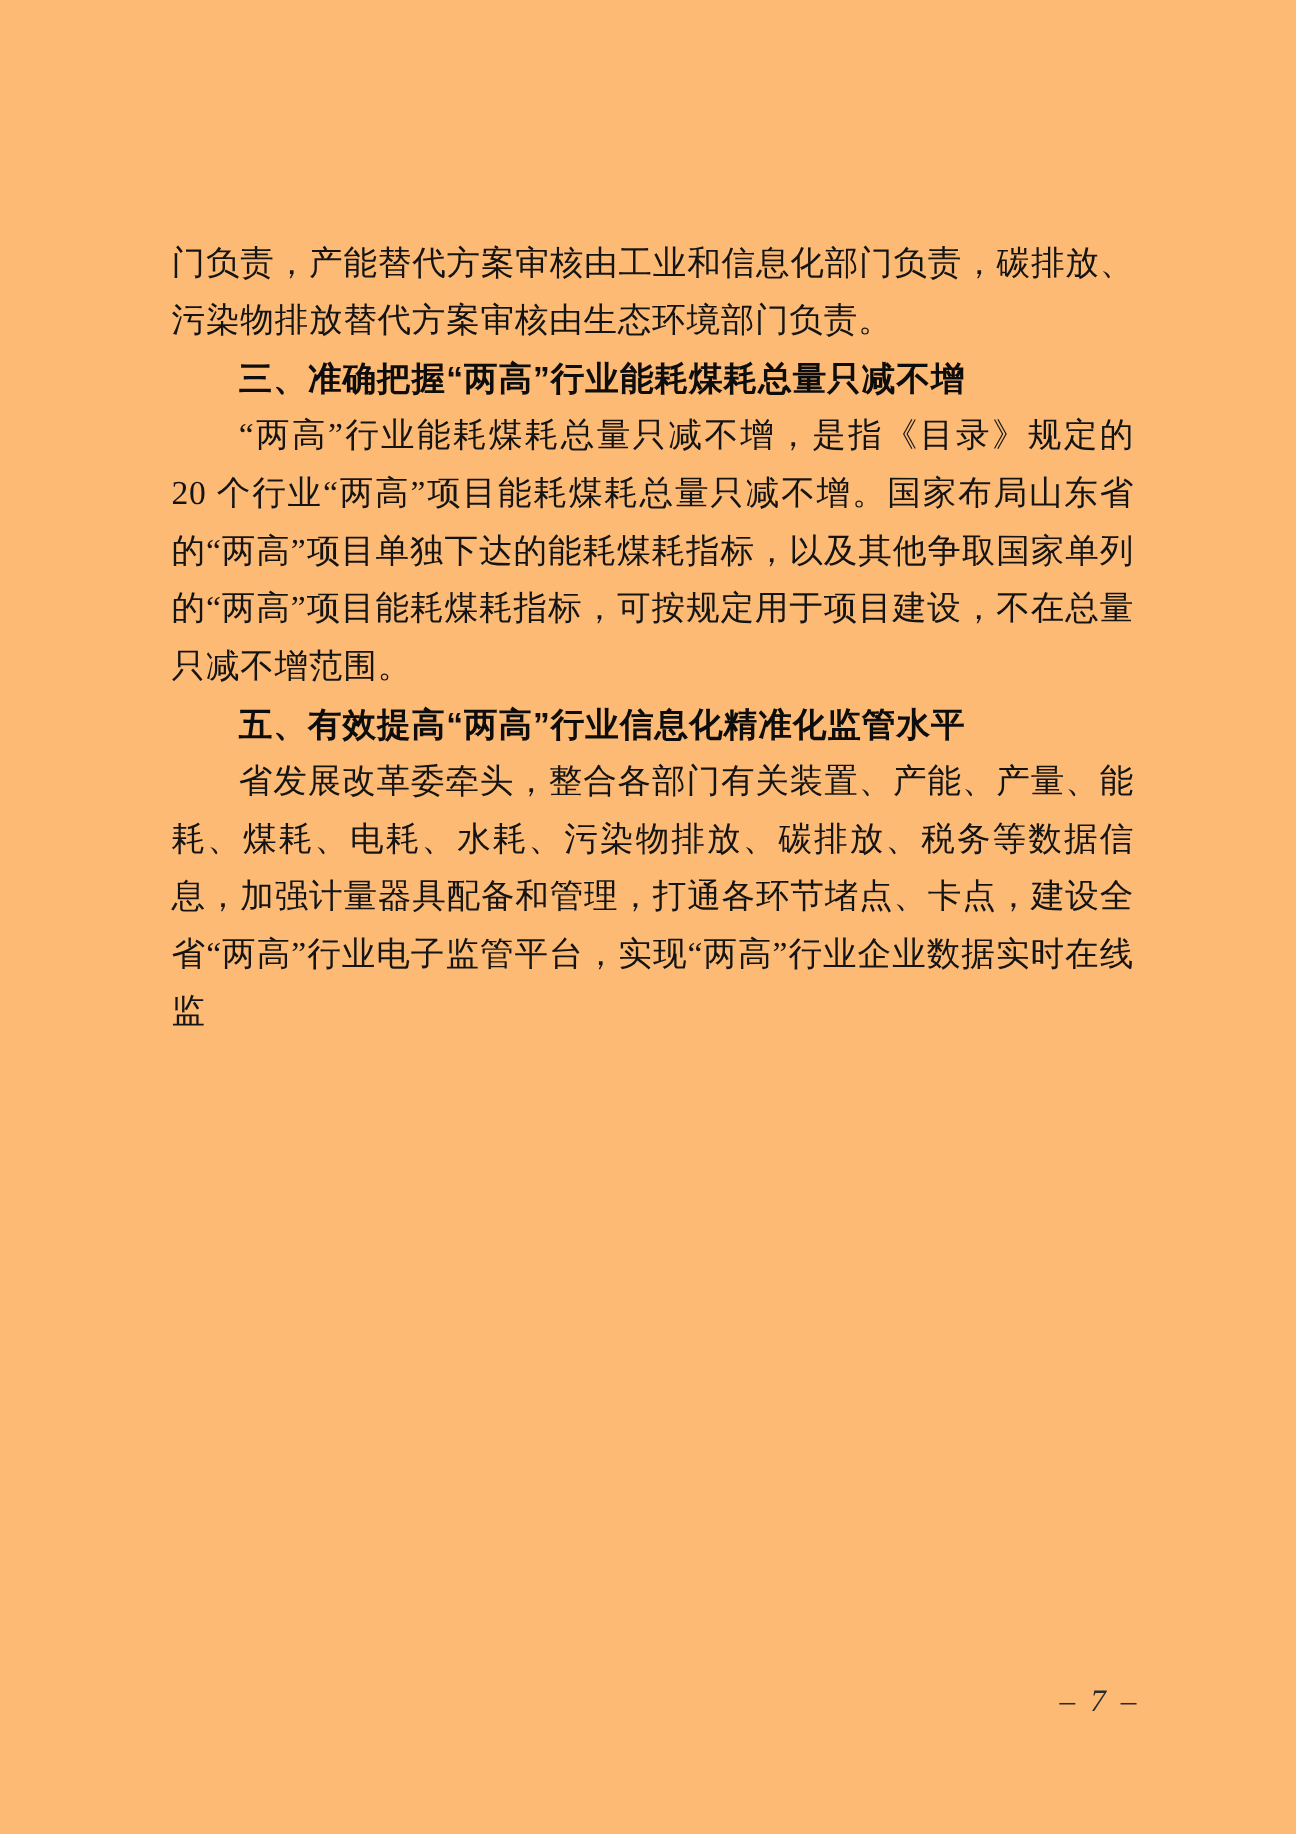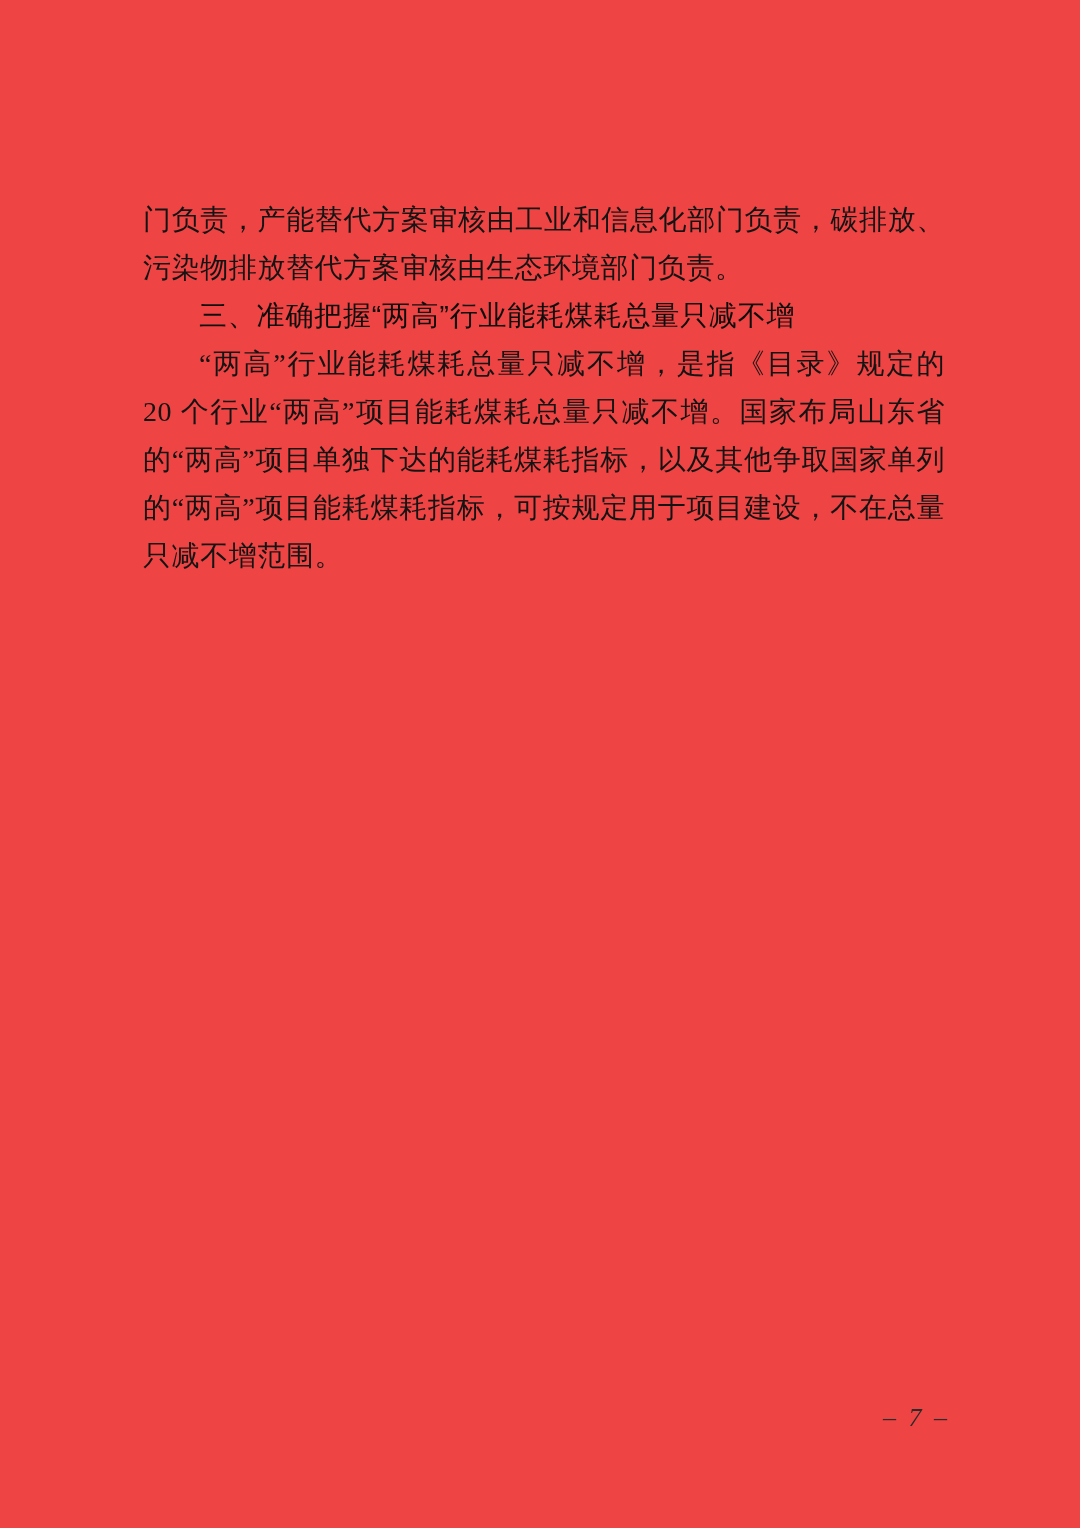--- a/index.html
+++ b/index.html
@@ -4,21 +4,21 @@
 <style>
   html, body {
     margin: 0;
     padding: 0;
     background: #ffffff;
   }
   .page {
     position: relative;
     width: 1080px;
     height: 1528px;
-    background: #ef4444;
+    background: #fdba74;
     overflow: hidden;
     font-family: "Liberation Serif", "DejaVu Serif", serif;
     color: #141414;
   }
   .textblock {
     position: absolute;
     left: 143px;
     top: 196px;
     width: 802px;
     font-size: 28px;
@@ -32,21 +32,21 @@
     padding: 0;
   }
   .para-continuation {
     text-indent: 0;
   }
   .para-body {
     text-indent: 2em;
   }
   .para-heading {
     text-indent: 2em;
-    font-weight: normal;
+    font-weight: bold;
     font-family: "Liberation Sans", "DejaVu Sans", sans-serif;
     letter-spacing: 0.8px;
     color: #0d0d0d;
   }
   .page-number {
     position: absolute;
     top: 1400px;
     right: 130px;
     font-size: 26px;
     line-height: 36px;
@@ -64,19 +64,21 @@
   <div class="textblock">
 
     <p class="para-continuation">门负责，产能替代方案审核由工业和信息化部门负责，碳排放、污染物排放替代方案审核由生态环境部门负责。</p>
 
     <p class="para-heading">三、准确把握“两高”行业能耗煤耗总量只减不增</p>
 
     <p class="para-body">“两高”行业能耗煤耗总量只减不增，是指《目录》规定的 20 个行业“两高”项目能耗煤耗总量只减不增。国家布局山东省的“两高”项目单独下达的能耗煤耗指标，以及其他争取国家单列的“两高”项目能耗煤耗指标，可按规定用于项目建设，不在总量只减不增范围。</p>
 
 
 
+    <p class="para-heading">五、有效提高“两高”行业信息化精准化监管水平</p>
 
+    <p class="para-body">省发展改革委牵头，整合各部门有关装置、产能、产量、能耗、煤耗、电耗、水耗、污染物排放、碳排放、税务等数据信息，加强计量器具配备和管理，打通各环节堵点、卡点，建设全省“两高”行业电子监管平台，实现“两高”行业企业数据实时在线监</p>
 
   </div>
 
   <div class="page-number">– 7 –</div>
 
 </div>
 
 </body></html>

